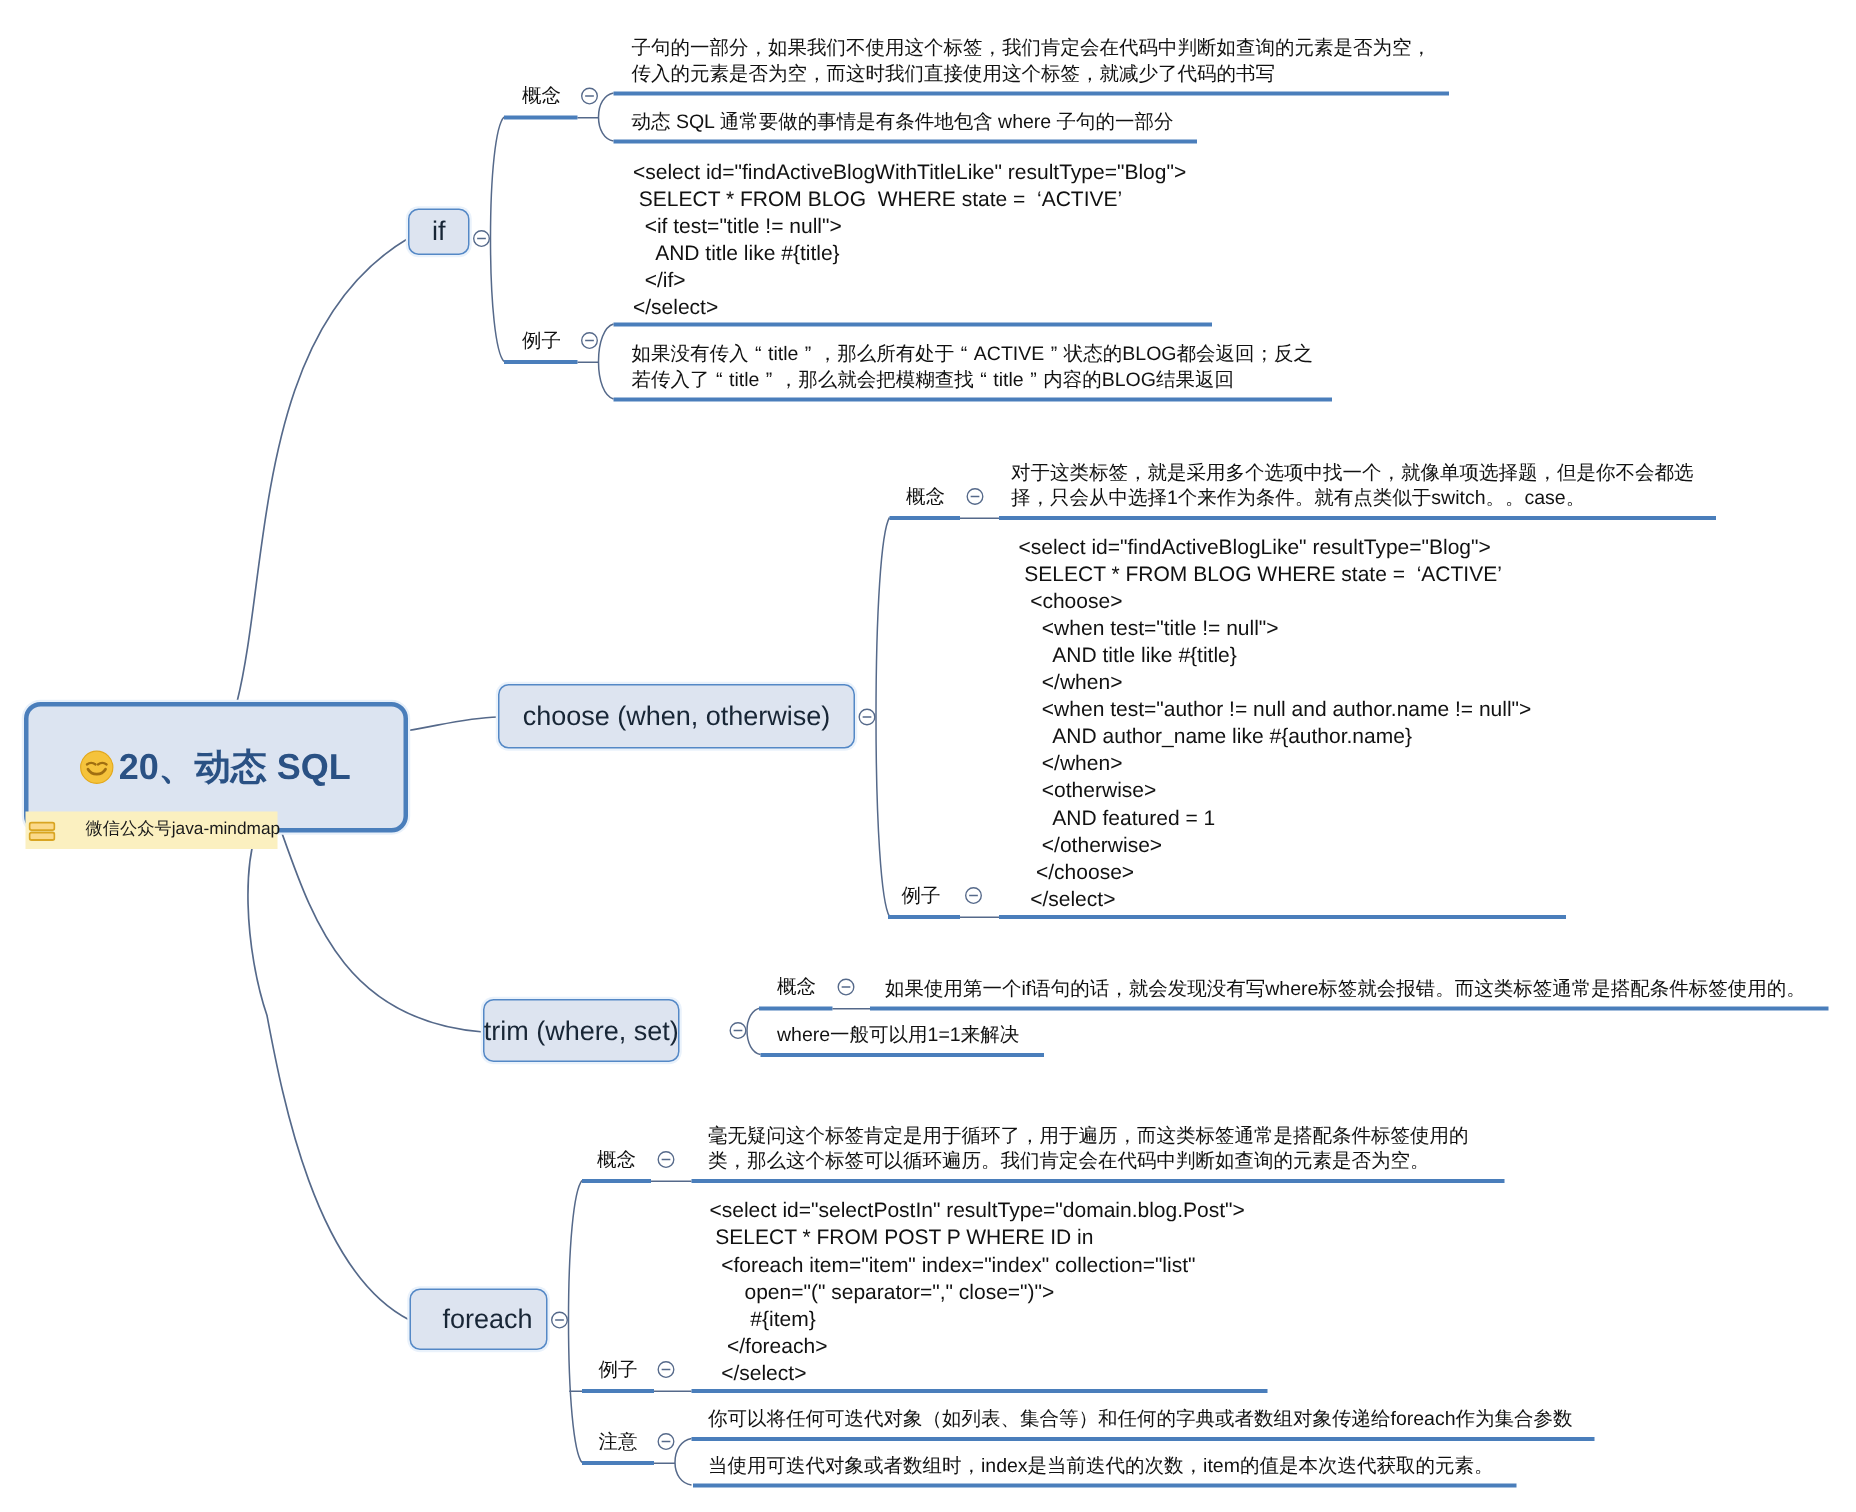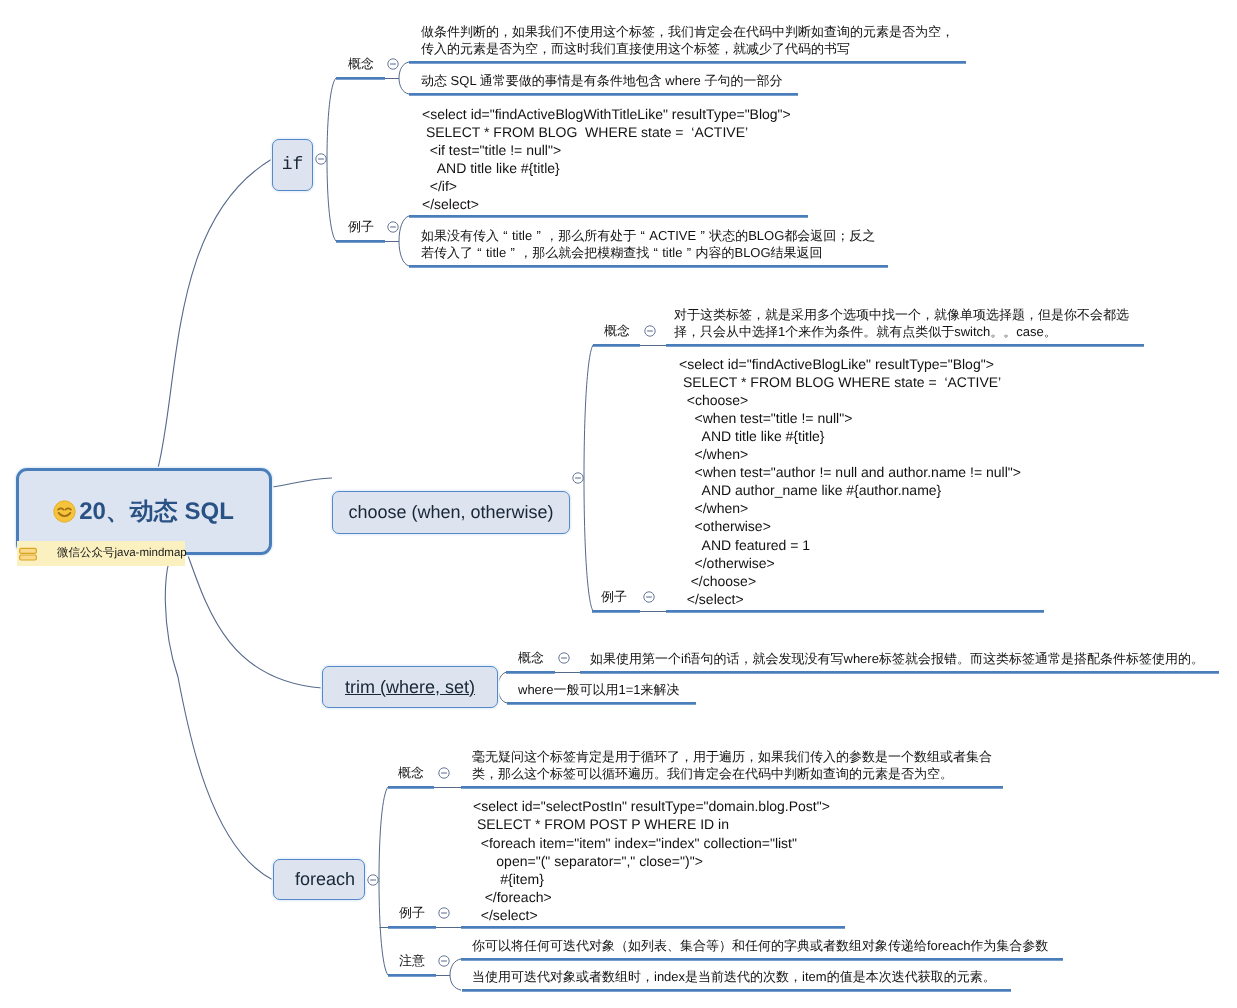--- a/index.html
+++ b/index.html
@@ -142,45 +142,45 @@
 </div>
 
 <div id="note">
   <svg class="nicon" viewBox="0 0 18 14">
     <rect x="0.7" y="1.4" width="16.6" height="5.0" rx="1.4" fill="#fbd98a" stroke="#d9a522" stroke-width="1.2"></rect>
     <rect x="0.7" y="8.0" width="16.6" height="5.0" rx="1.4" fill="#fbd98a" stroke="#d9a522" stroke-width="1.2"></rect>
   </svg>
   <span class="ntxt">微信公众号java-mindmap</span>
 </div>
 
-<div class="branch" style="left:272px;top:139px;width:41px;height:52px;font-family:Liberation Mono, monospace;">
+<div class="branch" style="left:272px;top:139px;width:41px;height:31px;">
       <span>if</span>
     </div>
 <div class="glabel" style="right:863px;top:64.0px;"><span>概念</span></div>
-<div class="leaf" style="left:421px;top:22.5px;line-height:17.0px;"><span class="ln">做条件判断的，如果我们不使用这个标签，我们肯定会在代码中判断如查询的元素是否为空，</span><span class="ln">传入的元素是否为空，而这时我们直接使用这个标签，就减少了代码的书写</span></div>
+<div class="leaf" style="left:421px;top:22.5px;line-height:17.0px;"><span class="ln">子句的一部分，如果我们不使用这个标签，我们肯定会在代码中判断如查询的元素是否为空，</span><span class="ln">传入的元素是否为空，而这时我们直接使用这个标签，就减少了代码的书写</span></div>
 <div class="leaf" style="left:421px;top:71.5px;line-height:17.0px;"><span class="ln">动态 SQL 通常要做的事情是有条件地包含 where 子句的一部分</span></div>
 <div class="glabel" style="right:863px;top:227.0px;"><span>例子</span></div>
 <div class="leaf code" style="left:422px;top:104.5px;line-height:18.1px;"><span class="ln">&lt;select id="findActiveBlogWithTitleLike" resultType="Blog"&gt;</span><span class="ln"> SELECT * FROM BLOG  WHERE state =  ‘ACTIVE’</span><span class="ln">  &lt;if test="title != null"&gt;</span><span class="ln">    AND title like #{title}</span><span class="ln">  &lt;/if&gt;</span><span class="ln">&lt;/select&gt;</span></div>
 <div class="leaf" style="left:421px;top:226.5px;line-height:17.0px;"><span class="ln">如果没有传入<span class="fw">“</span>title<span class="fw">”</span>，那么所有处于<span class="fw">“</span>ACTIVE<span class="fw">”</span>状态的BLOG都会返回；反之</span><span class="ln">若传入了<span class="fw">“</span>title<span class="fw">”</span>，那么就会把模糊查找<span class="fw">“</span>title<span class="fw">”</span>内容的BLOG结果返回</span></div>
-<div class="branch" style="left:332px;top:456px;width:238px;height:43px;margin-top:35px;">
+<div class="branch" style="left:332px;top:456px;width:238px;height:43px;">
       <span>choose (when, otherwise)</span>
     </div>
 <div class="glabel" style="right:607px;top:331.0px;"><span>概念</span></div>
 <div class="leaf" style="left:674px;top:305.5px;line-height:17.0px;"><span class="ln">对于这类标签，就是采用多个选项中找一个，就像单项选择题，但是你不会都选</span><span class="ln">择，只会从中选择1个来作为条件。就有点类似于switch。。case。</span></div>
 <div class="glabel" style="right:610px;top:597.0px;"><span>例子</span></div>
 <div class="leaf code" style="left:679px;top:354.6px;line-height:18.1px;"><span class="ln">&lt;select id="findActiveBlogLike" resultType="Blog"&gt;</span><span class="ln"> SELECT * FROM BLOG WHERE state =  ‘ACTIVE’</span><span class="ln">  &lt;choose&gt;</span><span class="ln">    &lt;when test="title != null"&gt;</span><span class="ln">      AND title like #{title}</span><span class="ln">    &lt;/when&gt;</span><span class="ln">    &lt;when test="author != null and author.name != null"&gt;</span><span class="ln">      AND author_name like #{author.name}</span><span class="ln">    &lt;/when&gt;</span><span class="ln">    &lt;otherwise&gt;</span><span class="ln">      AND featured = 1</span><span class="ln">    &lt;/otherwise&gt;</span><span class="ln">   &lt;/choose&gt;</span><span class="ln">  &lt;/select&gt;</span></div>
-<div class="branch" style="left:322px;top:666px;width:176px;height:42px;text-decoration:underline;">
+<div class="branch" style="left:322px;top:666px;width:131px;height:42px;">
       <span>trim (where, set)</span>
     </div>
 <div class="glabel" style="right:693px;top:658.0px;"><span>概念</span></div>
 <div class="leaf" style="left:590px;top:649.5px;line-height:17.0px;"><span class="ln">如果使用第一个if语句的话，就会发现没有写where标签就会报错。而这类标签通常是搭配条件标签使用的。</span></div>
 <div class="leaf" style="left:518px;top:680.5px;line-height:17.0px;"><span class="ln">where一般可以用1=1来解决</span></div>
 <div class="branch" style="left:273px;top:859px;width:92px;height:41px;padding-left:12px;">
       <span>foreach</span>
     </div>
 <div class="glabel" style="right:813px;top:773.0px;"><span>概念</span></div>
-<div class="leaf" style="left:472px;top:747.5px;line-height:17.0px;"><span class="ln">毫无疑问这个标签肯定是用于循环了，用于遍历，如果我们传入的参数是一个数组或者集合</span><span class="ln">类，那么这个标签可以循环遍历。我们肯定会在代码中判断如查询的元素是否为空。</span></div>
+<div class="leaf" style="left:472px;top:747.5px;line-height:17.0px;"><span class="ln">毫无疑问这个标签肯定是用于循环了，用于遍历，而这类标签通常是搭配条件标签使用的</span><span class="ln">类，那么这个标签可以循环遍历。我们肯定会在代码中判断如查询的元素是否为空。</span></div>
 <div class="glabel" style="right:812px;top:913.0px;"><span>例子</span></div>
 <div class="leaf code" style="left:473px;top:797.4px;line-height:18.1px;"><span class="ln">&lt;select id="selectPostIn" resultType="domain.blog.Post"&gt;</span><span class="ln"> SELECT * FROM POST P WHERE ID in</span><span class="ln">  &lt;foreach item="item" index="index" collection="list"</span><span class="ln">      open="(" separator="," close=")"&gt;</span><span class="ln">       #{item}</span><span class="ln">   &lt;/foreach&gt;</span><span class="ln">  &lt;/select&gt;</span></div>
 <div class="glabel" style="right:812px;top:961.0px;"><span>注意</span></div>
 <div class="leaf" style="left:472px;top:936.5px;line-height:17.0px;"><span class="ln">你可以将任何可迭代对象（如列表、集合等）和任何的字典或者数组对象传递给foreach作为集合参数</span></div>
 <div class="leaf" style="left:472px;top:967.5px;line-height:17.0px;"><span class="ln">当使用可迭代对象或者数组时，index是当前迭代的次数，item的值是本次迭代获取的元素。</span></div>
 </div>
 
 </body></html>

